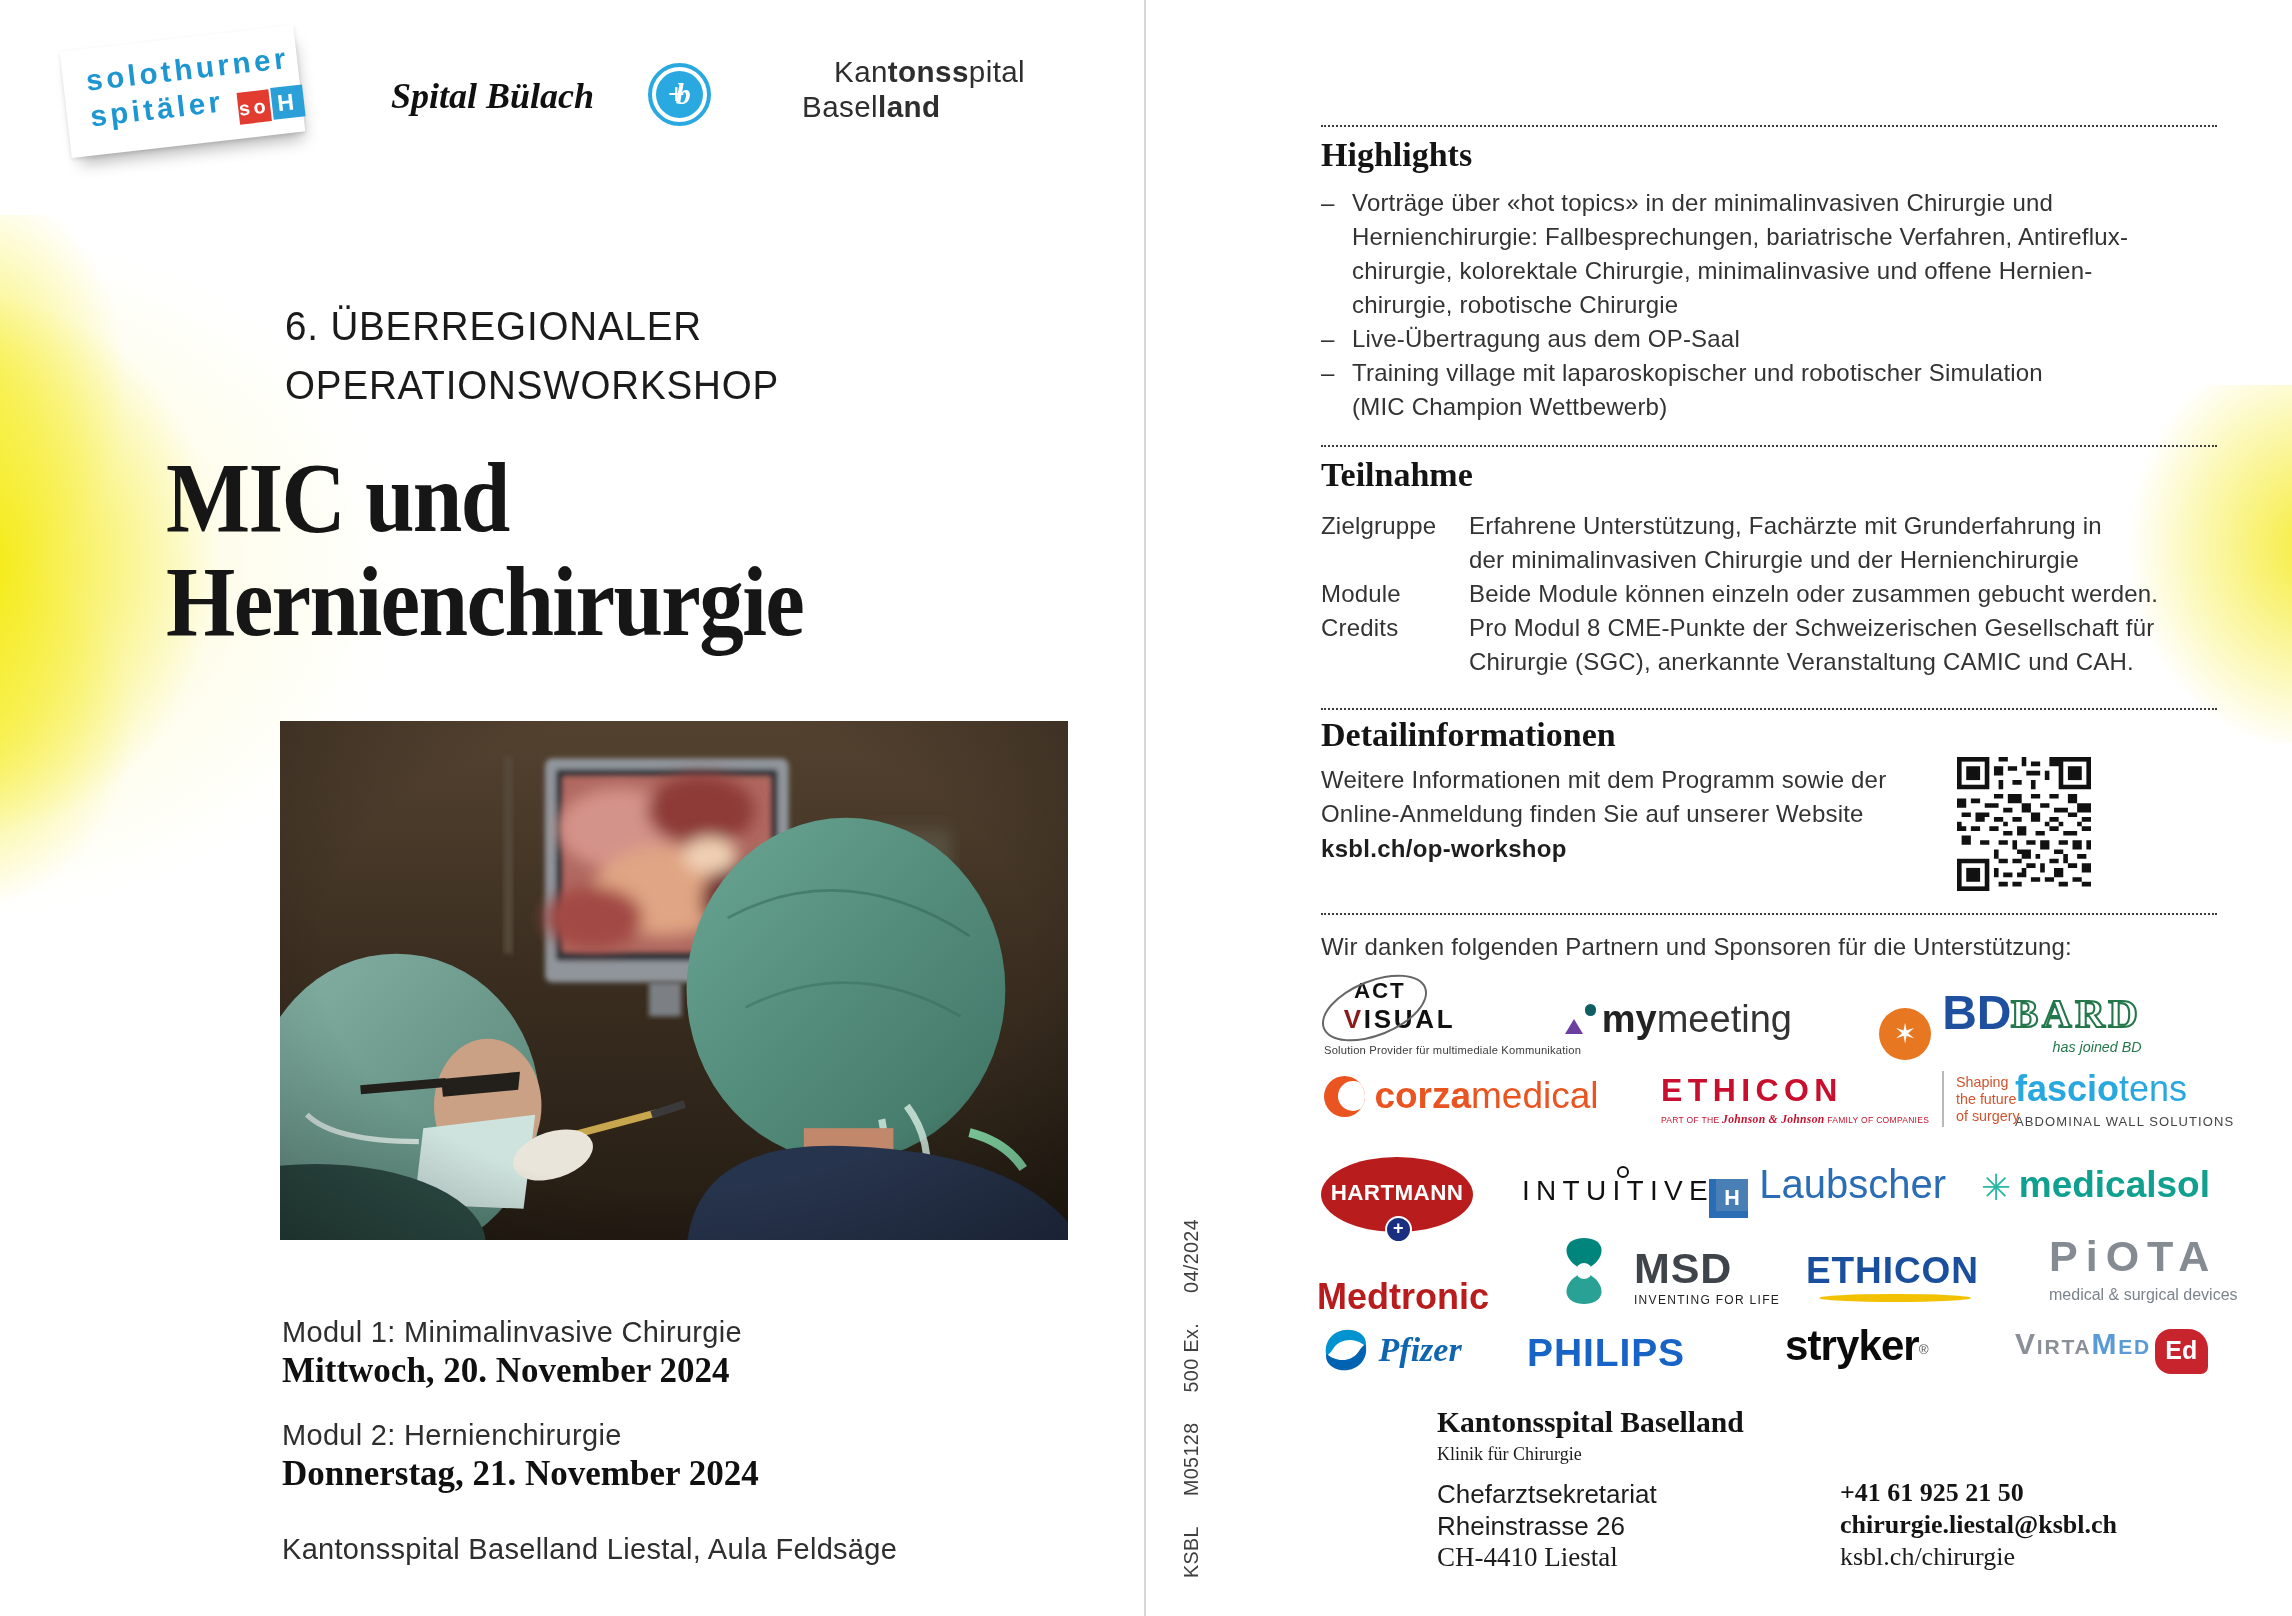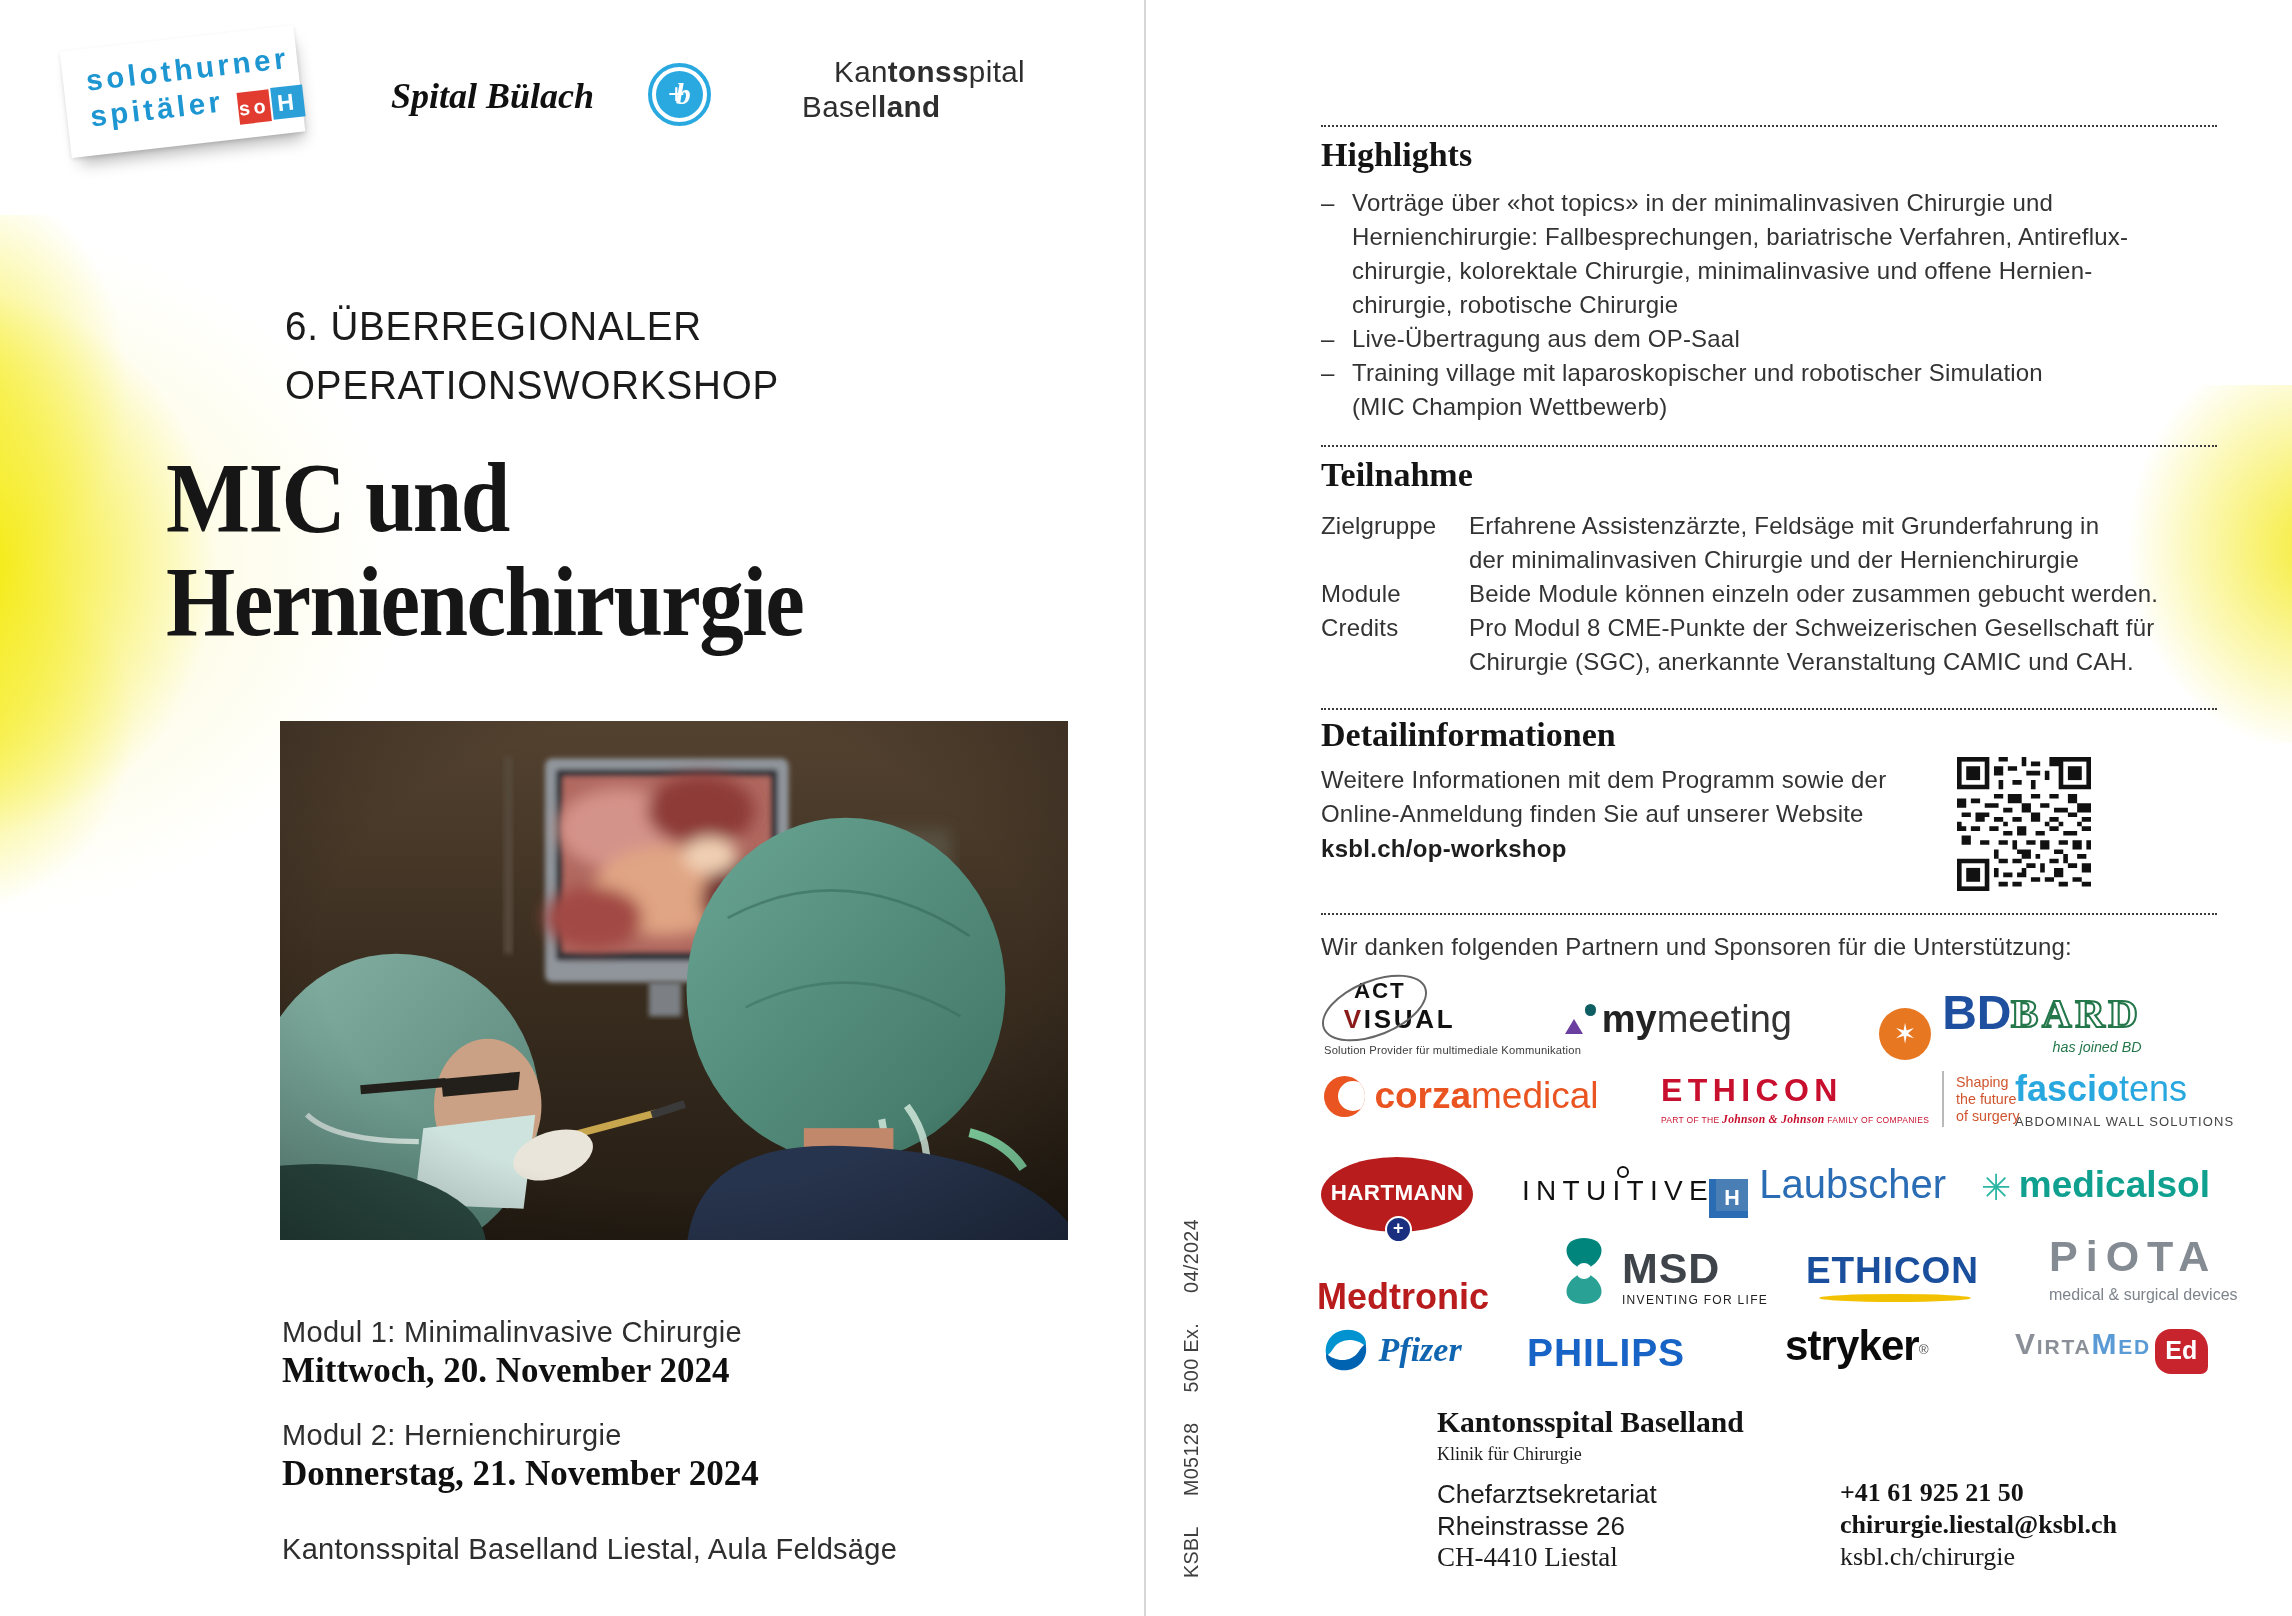--- a/index.html
+++ b/index.html
@@ -218,21 +218,21 @@
   </div>
 </div>
 
 <div class="abs dotline" style="top:445px;"></div>
 <div class="abs sec-title" style="top:456px;">Teilnahme</div>
 
 <div class="abs tn-grid">
   <div class="tn-row">
     <div class="tn-label body-line">Zielgruppe</div>
     <div>
-      <div class="body-line">Erfahrene Assistenzärzte, Feldsäge mit Grunderfahrung in</div>
+      <div class="body-line">Erfahrene Unterstützung, Fachärzte mit Grunderfahrung in</div>
       <div class="body-line">der minimalinvasiven Chirurgie und der Hernienchirurgie</div>
     </div>
   </div>
   <div class="tn-row">
     <div class="tn-label body-line">Module</div>
     <div>
         <div class="body-line">Beide Module können einzeln oder zusammen gebucht werden.</div>
       </div>
   </div>
   <div class="tn-row">
@@ -335,21 +335,21 @@
 </div>
 
 <div class="abs sp" style="left:1317px;top:1250px;font-size:36px;font-weight:600;color:#b91c1c;margin-top:26px;">Medtronic</div>
 
 <div class="abs sp" style="left:1560px;top:1236px;">
   <svg width="48" height="70" viewBox="0 0 54 78" style="vertical-align:-27px;">
     <path d="M27 2 C48 2 52 18 40 30 L27 40 L14 30 C2 18 6 2 27 2 Z" fill="#00857c"></path>
     <path d="M27 76 C6 76 2 60 14 48 L27 38 L40 48 C52 60 48 76 27 76 Z" fill="#2aa195"></path>
     <circle cx="27" cy="39" r="9" fill="#fff"></circle>
   </svg>
-  <span style="display:inline-block;vertical-align:-25px;margin-left:10px;">
+  <span style="display:inline-block;vertical-align:-25px;margin-left:22px;">
     <span style="display:block;font-weight:800;font-size:43px;color:#3f444a;letter-spacing:0.9px;">MSD</span>
     <span style="display:block;font-size:12px;color:#222;letter-spacing:1.3px;">INVENTING FOR LIFE</span>
   </span>
 </div>
 
 <div class="abs sp" style="left:1806px;top:1250px;">
   <div style="font-weight:800;font-size:37px;color:#1a4f9e;letter-spacing:0.9px;">ETHICON</div>
   <div style="width:152px;height:8px;border-radius:50%;background:#f2c200;margin:1.8px 0 0 12.5px;"></div>
 </div>
 

